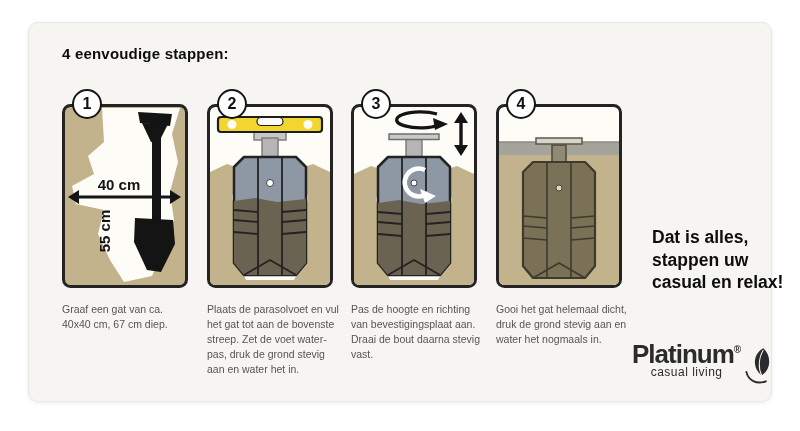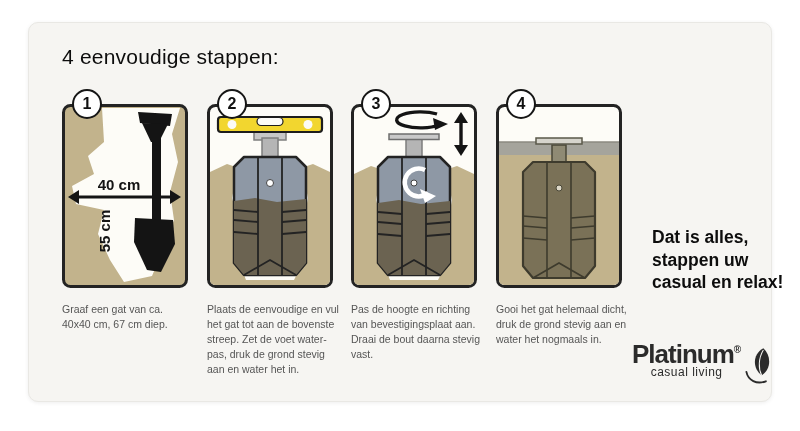--- a/index.html
+++ b/index.html
@@ -6,21 +6,21 @@
   body{
     width:800px;height:431px;position:relative;background:#ffffff;
     font-family:"Liberation Sans",sans-serif;overflow:hidden;
   }
   .card{
     position:absolute;left:28px;top:22px;width:742px;height:378px;
     background:#f6f5f2;border:1px solid #e9e8e4;border-radius:10px;
     box-shadow:0 1px 4px rgba(0,0,0,.07);
   }
   .title{
-    position:absolute;left:62px;top:45px;font-size:21px;font-weight:normal;
+    position:absolute;left:62px;top:45px;font-size:15px;font-weight:bold;
     color:#0d0d0d;letter-spacing:.2px;
   }
   .step{position:absolute;top:89px;width:126px;}
   .step1{left:62px}.step2{left:207px}.step3{left:351px}.step4{left:496px}
   .badge{
     position:absolute;left:10px;top:0;width:30px;height:30px;border-radius:50%;
     background:#ffffff;border:2.5px solid #161616;box-sizing:border-box;
     display:flex;align-items:center;justify-content:center;
     font-size:16px;font-weight:bold;color:#111;z-index:2;
   }
@@ -115,21 +115,21 @@
           <line x1="75" y1="108" x2="99" y2="106"></line>
           <line x1="75" y1="118" x2="99" y2="116"></line>
           <line x1="27" y1="128" x2="51" y2="130"></line>
           <line x1="75" y1="130" x2="99" y2="128"></line>
           <path d="M37,171 L63,156 L89,171"></path>
         </g>
         <circle cx="63" cy="79" r="3.5" fill="#ffffff" stroke="#444" stroke-width="1"></circle>
       </g>
     </g>
   </svg>
-  <div class="caption">Plaats de eenvoudige en vul het gat tot aan de bovenste streep. Zet de voet water-pas, druk de grond stevig aan en water het in.</div>
+  <div class="caption">Plaats de parasolvoet en vul het gat tot aan de bovenste streep. Zet de voet water-pas, druk de grond stevig aan en water het in.</div>
 </div>
 
 <div class="step step3">
   <div class="badge">3</div>
   <svg class="illus" width="126" height="184" viewBox="0 0 126 184">
     <defs>
       <clipPath id="clip3">
           <rect x="3" y="3" width="120" height="178" rx="5"></rect>
         </clipPath>
       <clipPath id="bodyClip3">

